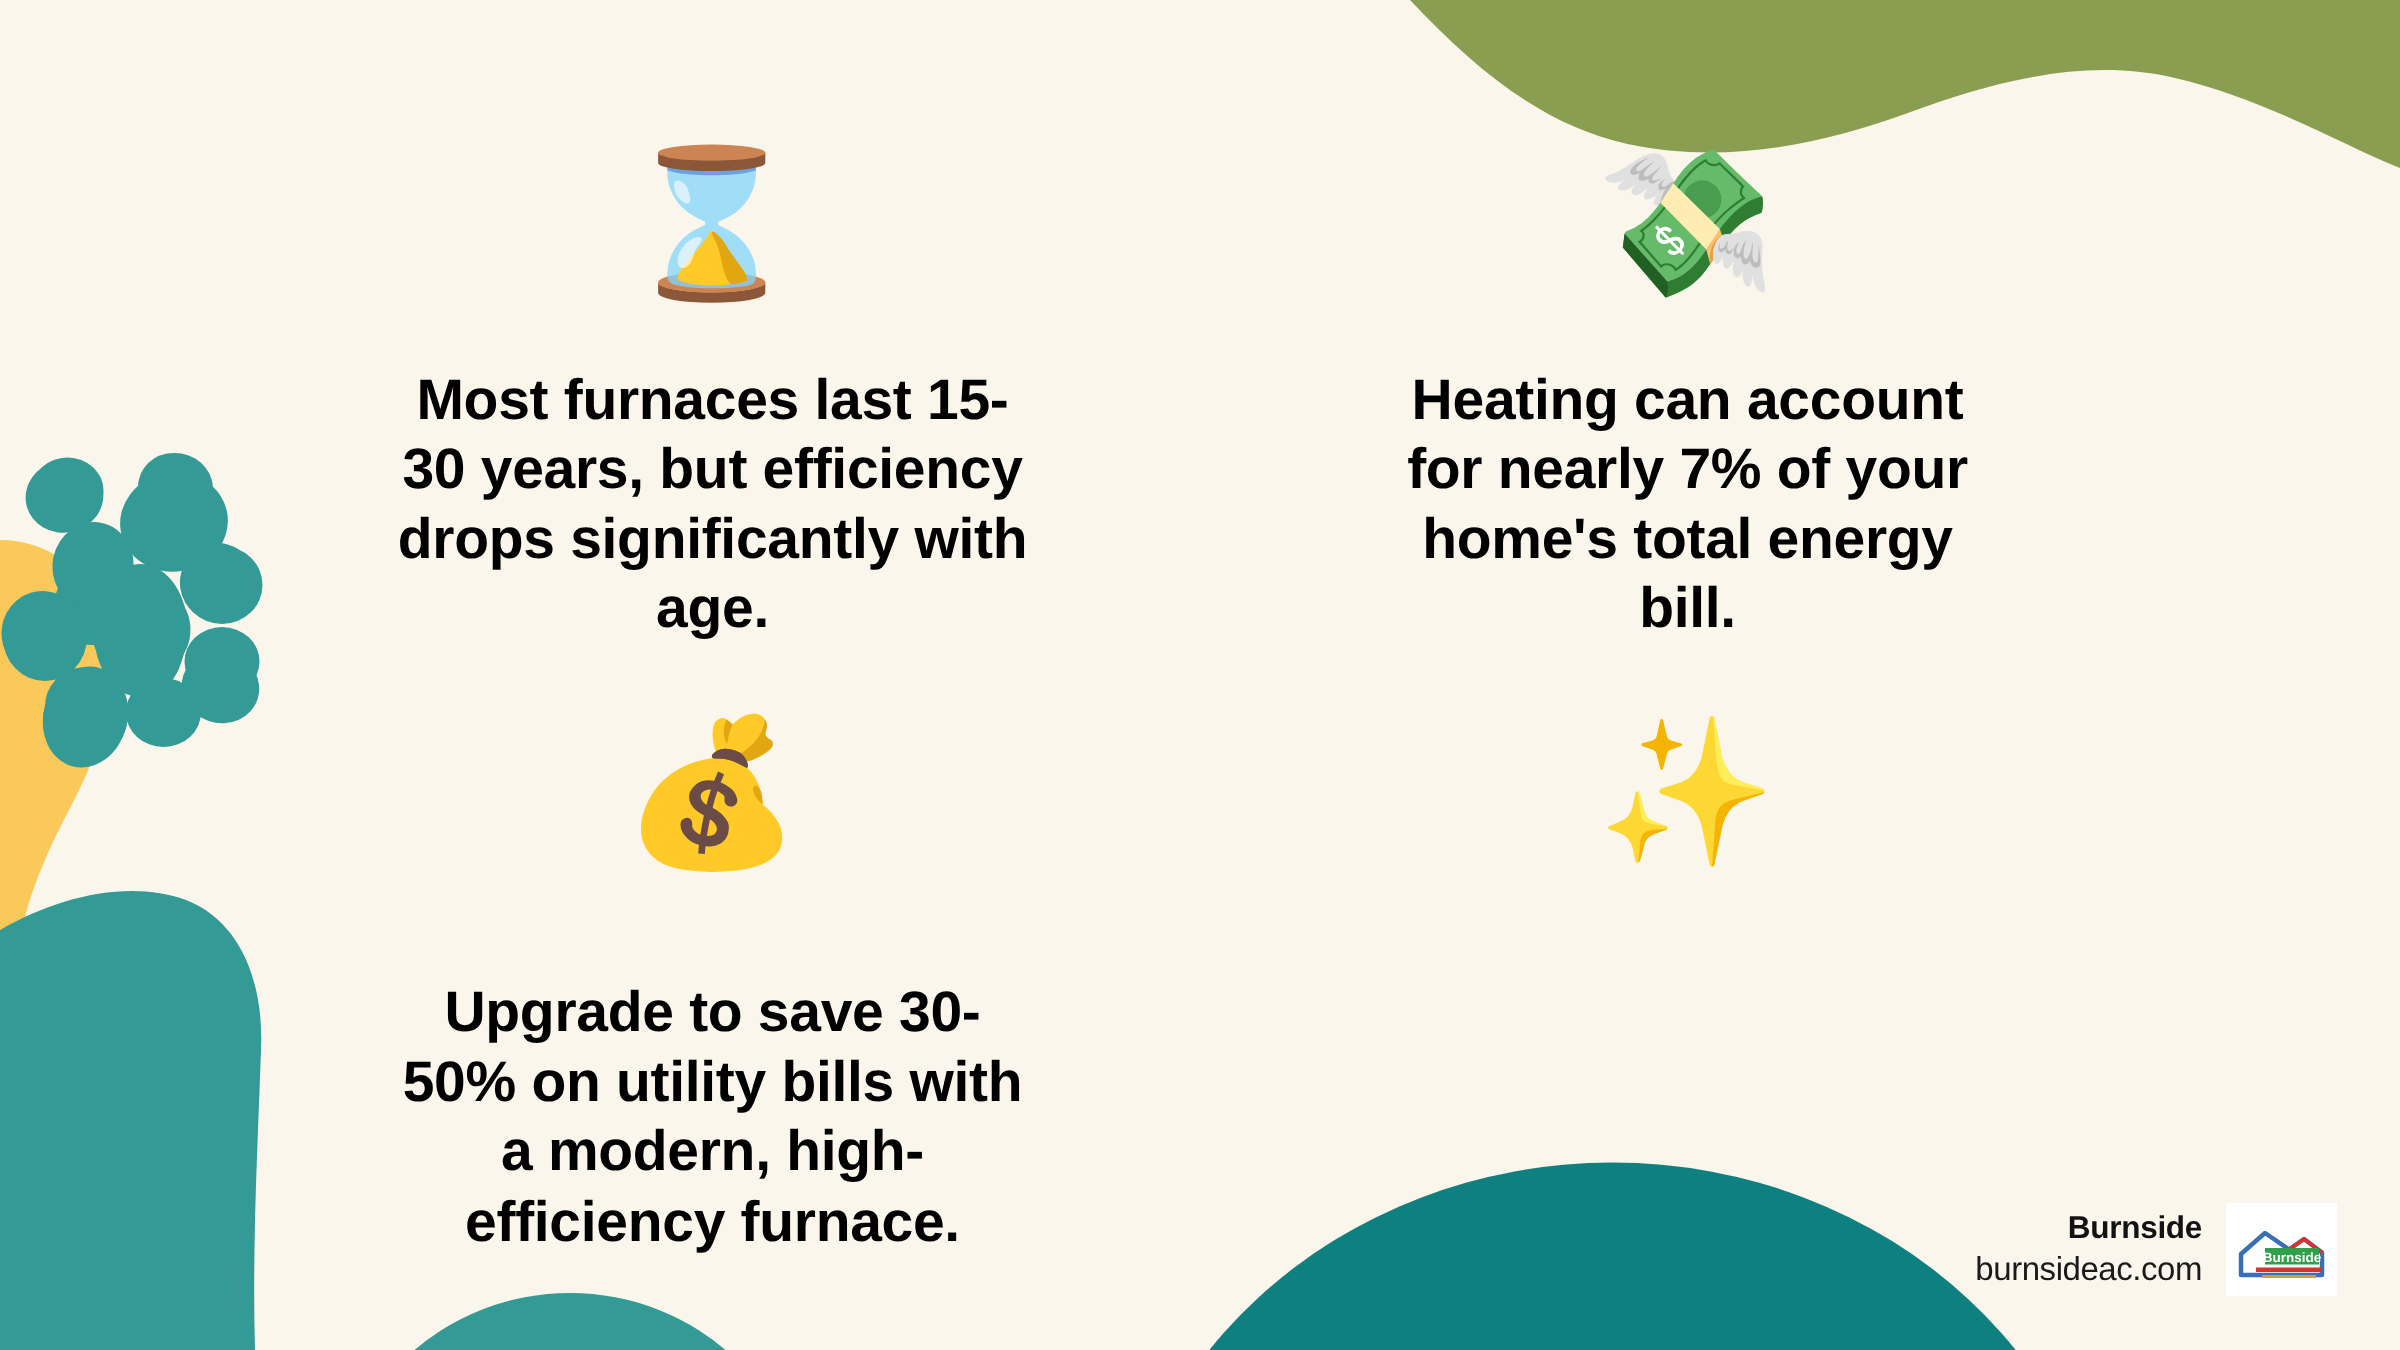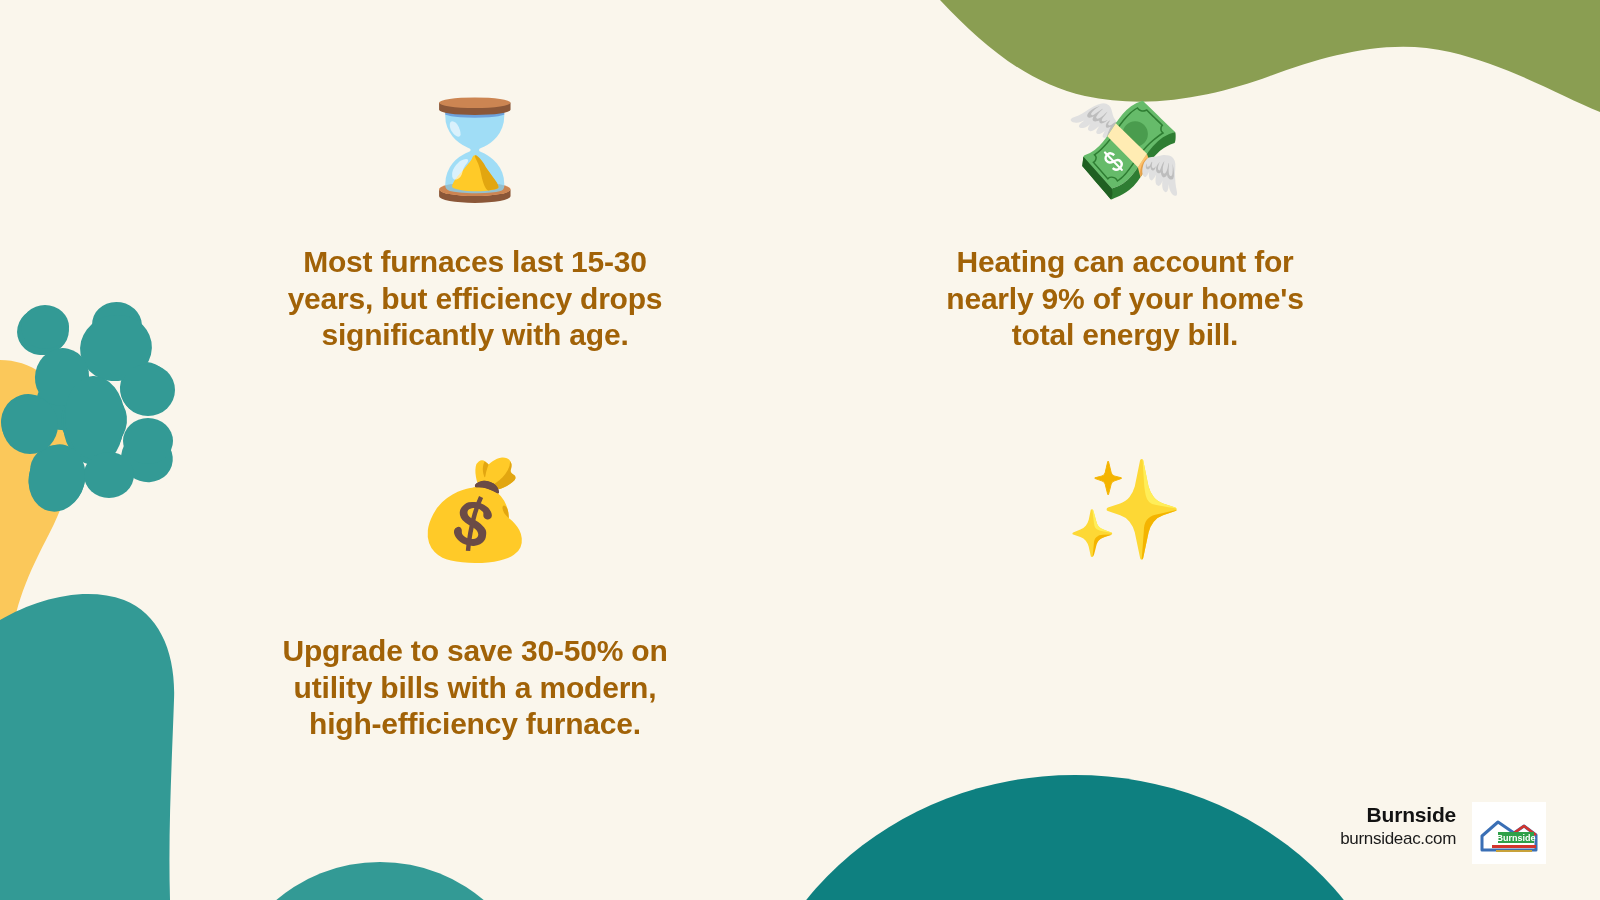--- a/index.html
+++ b/index.html
@@ -60,53 +60,54 @@
     line-height: 1;
     height: 120px;
     display: flex;
     align-items: center;
     justify-content: center;
     user-select: none;
   }
 
   .card-text {
     margin-top: 34px;
-    font-size: 30px;
+    font-size: 38px;
     font-weight: 700;
     line-height: 1.22;
-    color: #a16207;
+    color: #000000;
     letter-spacing: -0.2px;
     max-width: 420px;
   }
 
   .card-bottom .card-text { margin-top: 63px; }
 
   
   .brand {
     position: absolute;
-    right: 54px;
+    right: 42px;
     bottom: 36px;
     display: flex;
+    align-items: center;
     gap: 16px;
   }
 
   .brand-text {
     text-align: right;
     line-height: 1.25;
   }
 
   .brand-name {
     font-size: 21px;
     font-weight: 700;
     color: #121212;
     letter-spacing: -0.2px;
   }
 
   .brand-url {
-    font-size: 17px;
+    font-size: 22px;
     font-weight: 400;
     color: #1a1a1a;
     letter-spacing: -0.3px;
   }
 
   .brand-logo {
     width: 74px;
     height: 62px;
     background: #ffffff;
     display: flex;
@@ -176,21 +177,21 @@
 
   <div class="grid">
 
     <div class="card card-top">
       <div class="card-icon">⌛</div>
       <div class="card-text">Most furnaces last 15-30 years, but efficiency drops significantly with age.</div>
     </div>
 
     <div class="card card-top">
       <div class="card-icon">💸</div>
-      <div class="card-text">Heating can account for nearly 9% of your home's total energy bill.</div>
+      <div class="card-text">Heating can account for nearly 7% of your home's total energy bill.</div>
     </div>
 
     <div class="card card-bottom">
       <div class="card-icon">💰</div>
       <div class="card-text">Upgrade to save 30-50% on utility bills with a modern, high-efficiency furnace.</div>
     </div>
 
     <div class="card card-bottom">
       <div class="card-icon">✨</div>
     </div>

